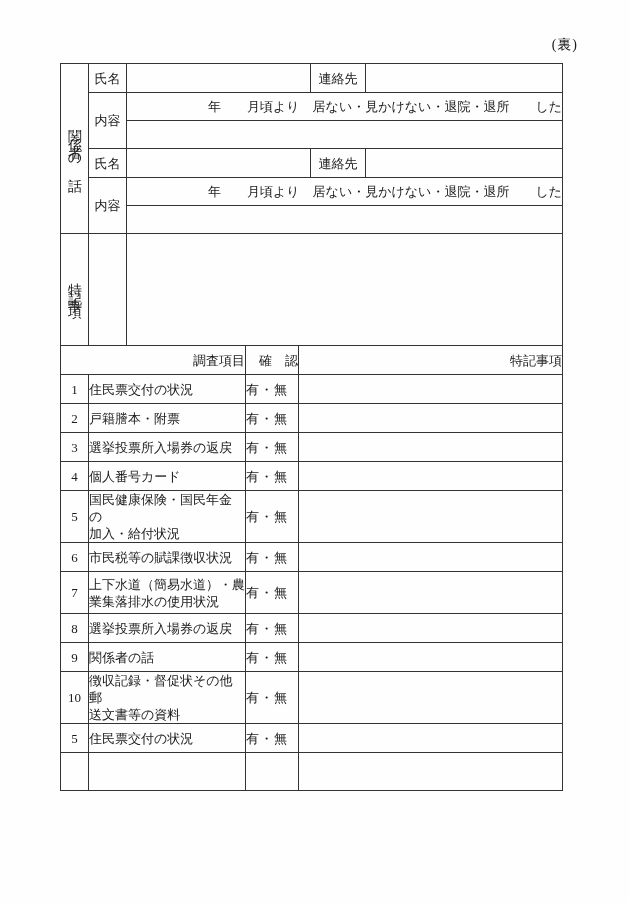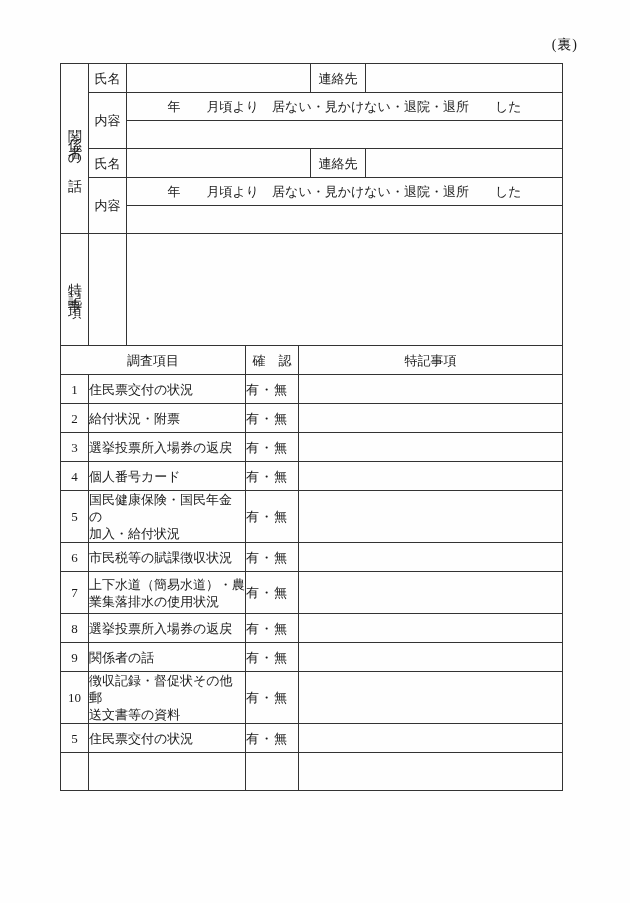--- a/index.html
+++ b/index.html
@@ -37,32 +37,32 @@
   }
   
   tr.h-name   { height: 29px; }
   tr.h-text   { height: 28px; }
   tr.h-notes  { height: 112px; }
   tr.h-hdr    { height: 29px; }
   tr.h-row    { height: 29px; }
   tr.h-row2   { height: 42px; }
   tr.h-last   { height: 38px; }
   
-  td.center { text-align: center; }
+  td.center { text-align: right; }
   td.key    { text-align: center; font-size: 14px; }
   td.vcell  { text-align: center; }
   .vlabel {
     display: inline-block;
     writing-mode: vertical-rl;
     text-orientation: upright;
     font-size: 14px;
     letter-spacing: 8px;
     line-height: 14px;
   }
-  td.content-line { text-align: center; font-size: 14px; white-space: pre; }
+  td.content-line { text-align: right; font-size: 14px; white-space: pre; }
   td.item  { padding-left: 7px; white-space: pre-line; margin-left: 29px; }
   td.num   { text-align: center; }
   td.check { letter-spacing: 1px; }
   td.blank { background: #fefefe; }
 </style>
 </head>
 <body>
 
 <div class="page">
 
@@ -126,21 +126,21 @@
     </tr>
 
     <tr class="h-row">
       <td class="num">1</td>
       <td class="item" colspan="2">住民票交付の状況</td>
       <td class="check">有・無</td>
       <td class="blank" colspan="3"></td>
     </tr>
     <tr class="h-row">
       <td class="num">2</td>
-      <td class="item" colspan="2">給付状況・附票</td>
+      <td class="item" colspan="2">戸籍謄本・附票</td>
       <td class="check">有・無</td>
       <td class="blank" colspan="3"></td>
     </tr>
     <tr class="h-row">
       <td class="num">3</td>
       <td class="item" colspan="2">選挙投票所入場券の返戻</td>
       <td class="check">有・無</td>
       <td class="blank" colspan="3"></td>
     </tr>
     <tr class="h-row">

